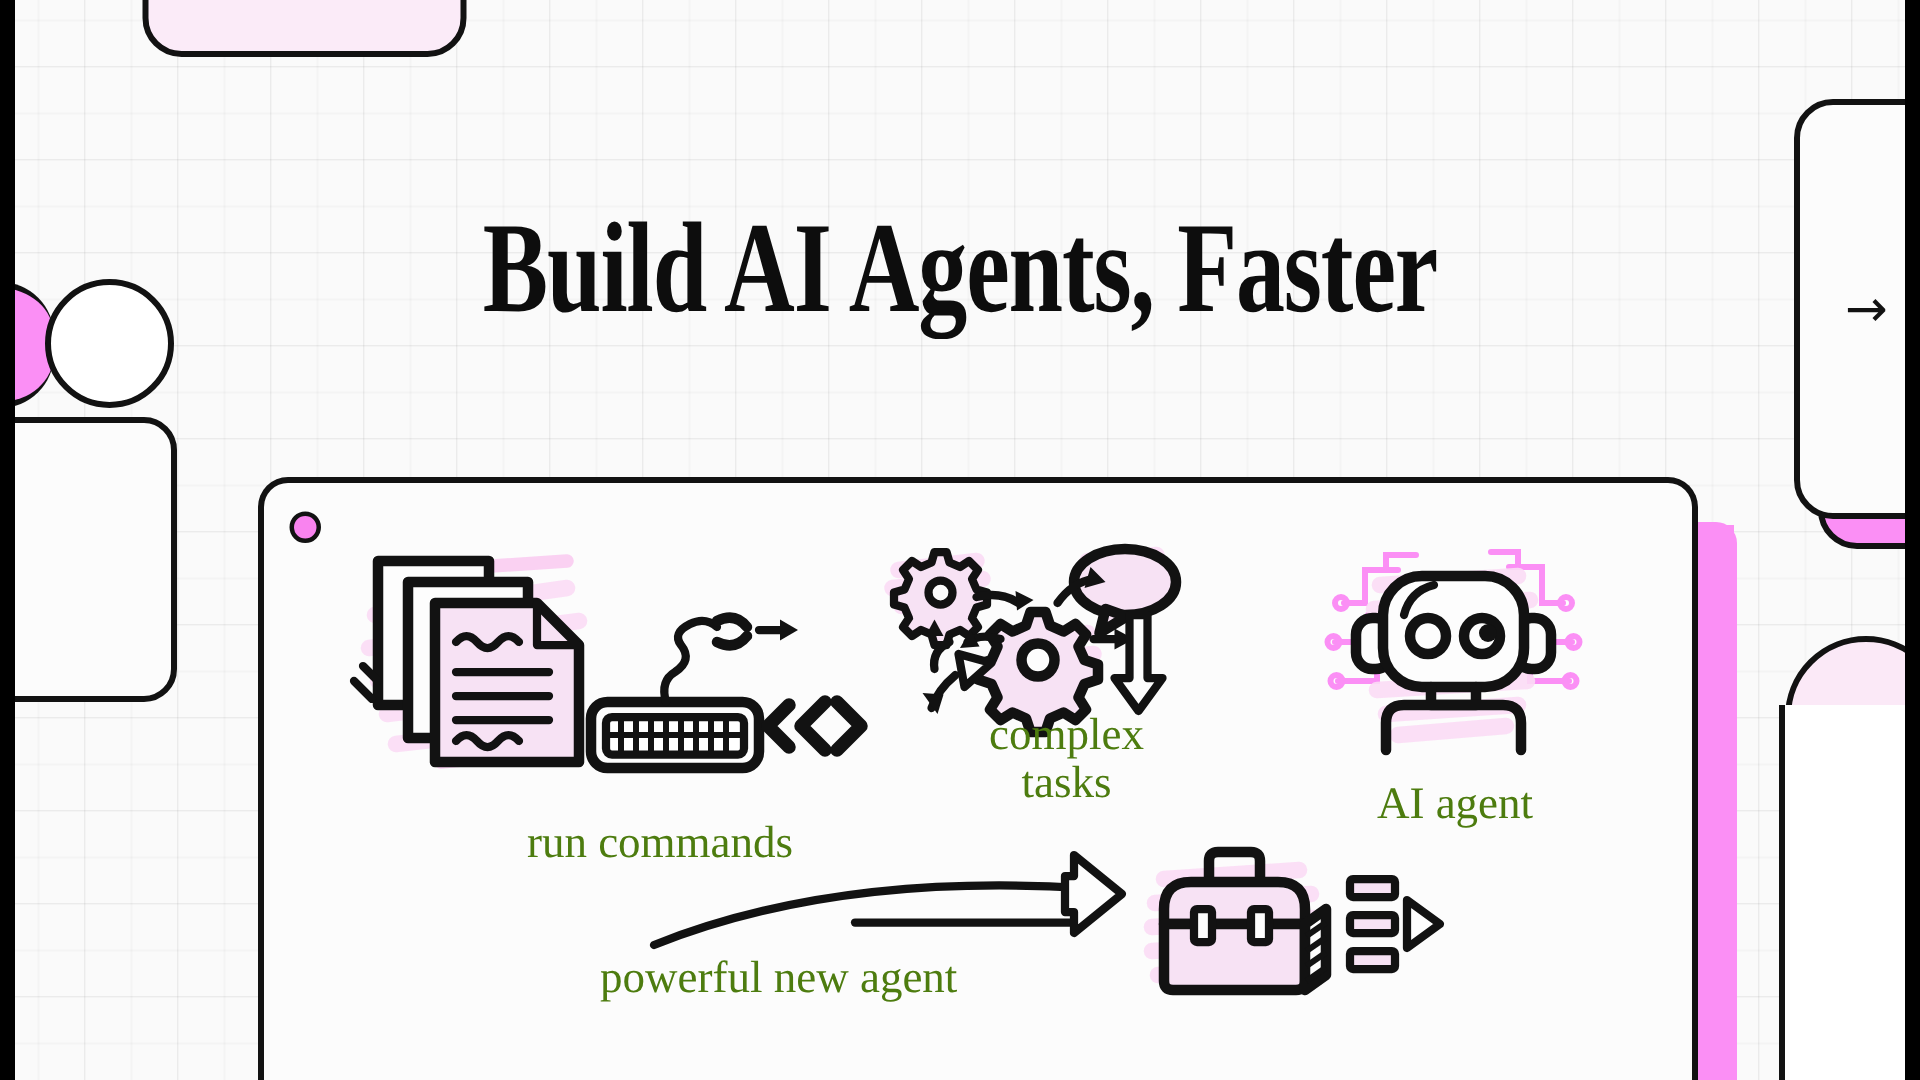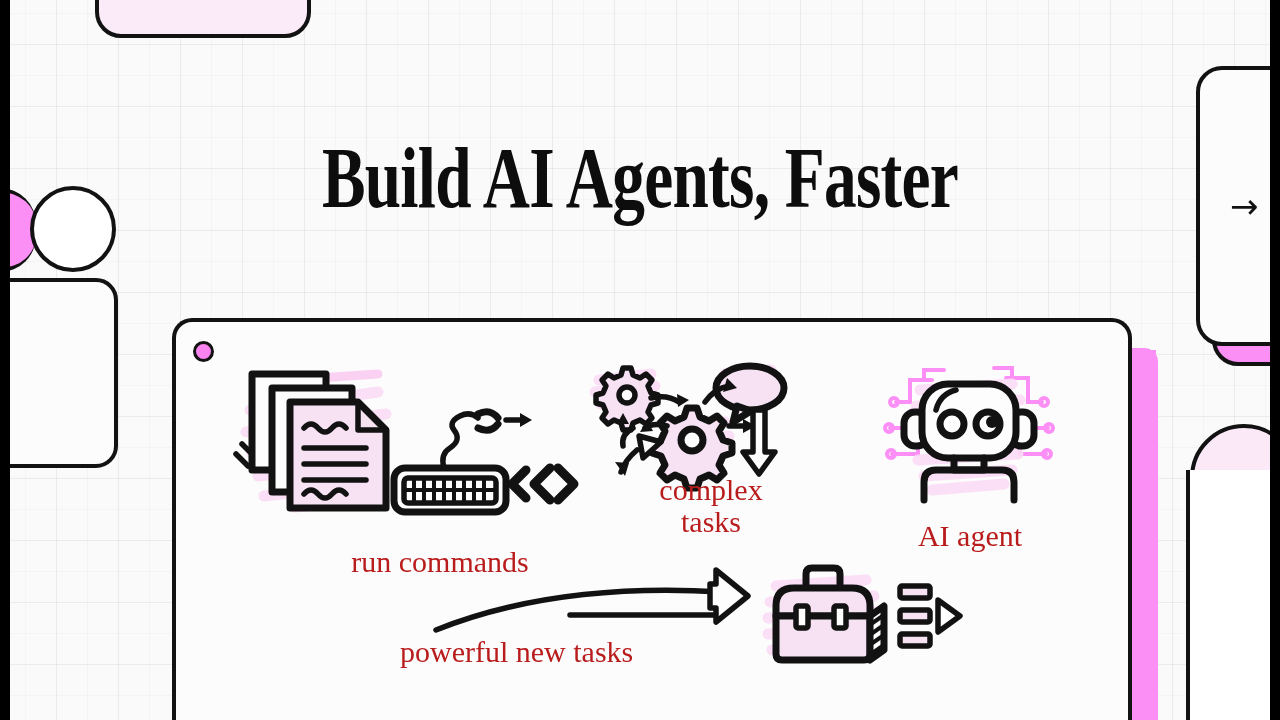--- a/index.html
+++ b/index.html
@@ -122,21 +122,21 @@
     transform:scaleX(.76);
     transform-origin:center top;
     white-space:nowrap;
   }
 
   
   .ill{ position:absolute; }
   .label{
     position:absolute; text-align:center;
     font-family:"Liberation Serif", serif;
-    color:#b91c1c; font-size:30px; line-height:1.06;
+    color:#4d7c0f; font-size:30px; line-height:1.06;
     white-space:pre-line;
   }
 
   svg{ overflow:visible; display:block; }
   .stroke{ fill:none; stroke:#121212; stroke-width:7; stroke-linecap:round; stroke-linejoin:round; }
   .stroke-thin{ fill:none; stroke:#121212; stroke-width:5.5; stroke-linecap:round; stroke-linejoin:round; }
   .fill-blk{ fill:#121212; }
   .pk-line{ fill:none; stroke:#fb8ff5; stroke-width:4; stroke-linecap:round; }
   .scribble{ fill:none; stroke:#f9c9f0; stroke-width:9; stroke-linecap:round; opacity:.85; }
   .scribble-lt{ fill:none; stroke:#fbdcf5; stroke-width:11; stroke-linecap:round; opacity:.9; }
@@ -376,17 +376,17 @@
       </g>
 
       <g>
         <rect class="stroke-thin" x="470" y="26" width="30" height="12" rx="2" style="fill:#f7e2f4"></rect>
         <rect class="stroke-thin" x="470" y="50" width="30" height="12" rx="2" style="fill:#f7e2f4"></rect>
         <rect class="stroke-thin" x="470" y="74" width="30" height="12" rx="2" style="fill:#f7e2f4"></rect>
         <path class="stroke-thin" style="fill:#fdfdfd" d="M508 40 l22 16 l-22 16 z"></path>
       </g>
     </svg>
   </div>
-  <div class="label" id="lbl-tool">powerful new tasks</div>
+  <div class="label" id="lbl-tool">powerful new agent</div>
 
   <div class="letterbox l"></div>
   <div class="letterbox r"></div>
 </div>
 
 </body></html>

